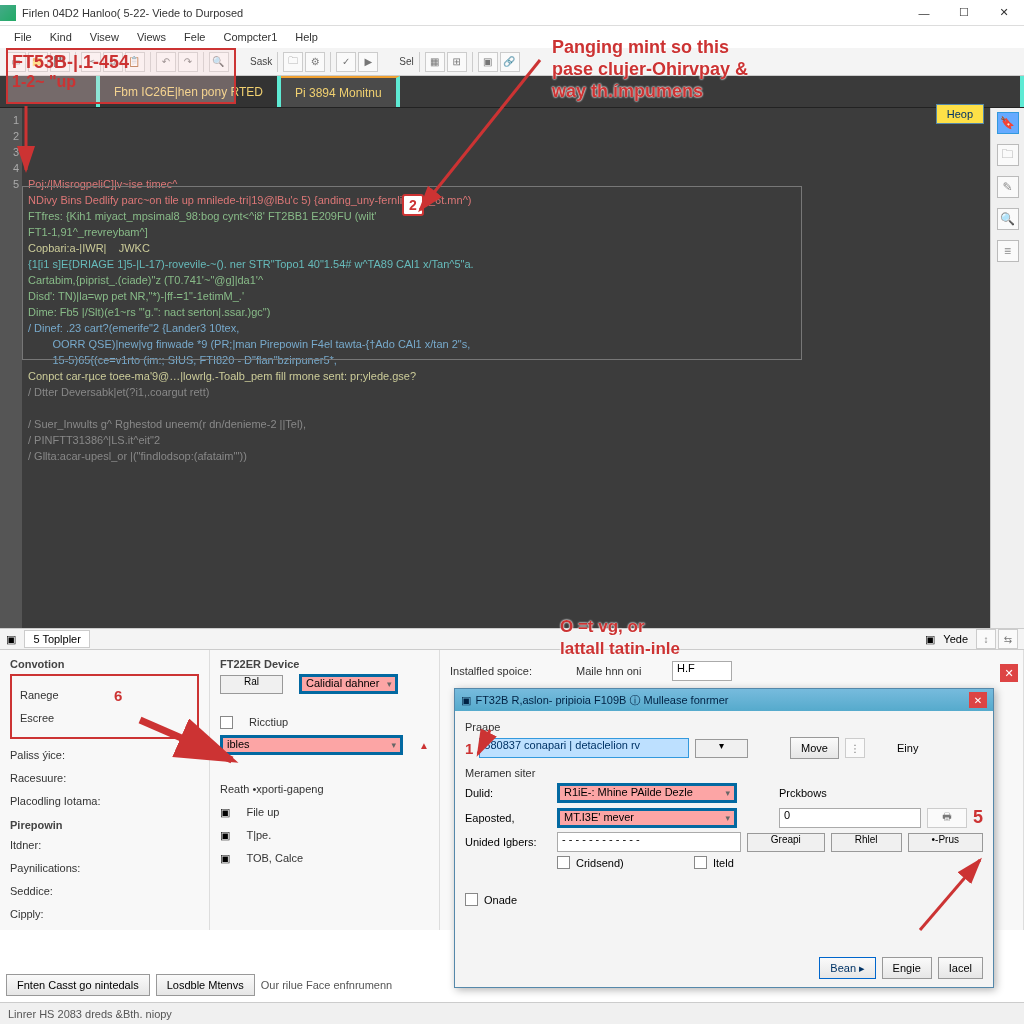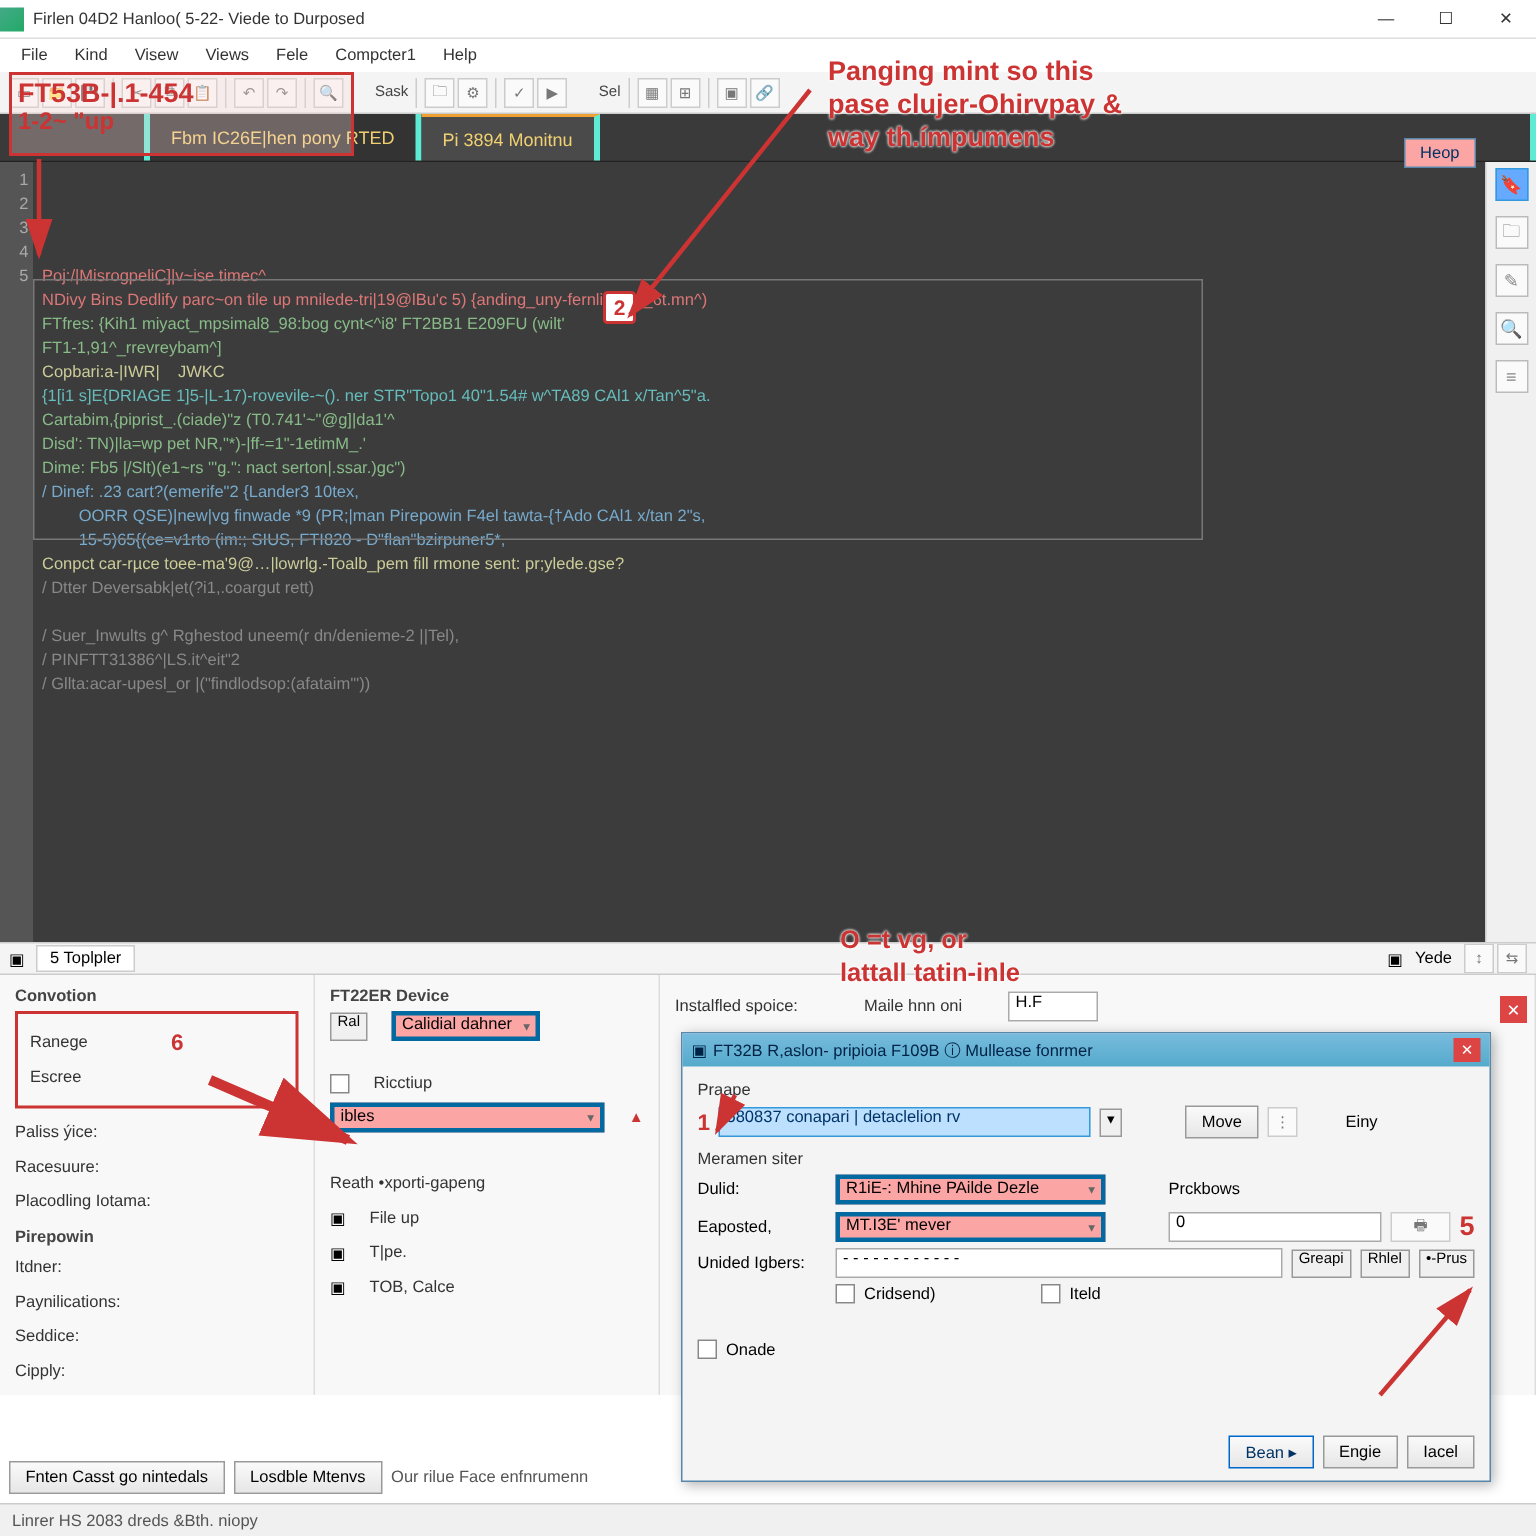--- a/index.html
+++ b/index.html
@@ -43,36 +43,36 @@
 .panel-col h4{font-size:11px;color:#444;margin-bottom:4px}
 .fgroup{border:1px solid #bbb;padding:6px 8px;margin-bottom:6px}
 .fgroup.red{border:2px solid #c33}
 .row{display:flex;align-items:center;gap:16px;margin:3px 0;min-height:20px}
 .row label{min-width:78px;color:#333}
 .inp{height:20px;border:1px solid #aaa;background:#fff;padding:0 4px;flex:1;min-width:0}
 .sel{height:20px;border:3px solid #0369a1;background:#fca5a5;padding:0 16px 0 4px;position:relative}
 .sel:after{content:"▾";position:absolute;right:4px;top:2px;color:#666;font-size:9px}
 .cbx{width:13px;height:13px;border:1px solid #888;background:#fff}
 .btn{height:22px;padding:0 10px;border:1px solid #999;background:linear-gradient(#fafafa,#e6e6e6);display:flex;align-items:center}
-.small-btn{height:19px;padding:0 4px;border:1px solid #999;background:#f0f0f0;font-size:10px}
+.small-btn{height:19px;padding:0 23px;border:1px solid #999;background:#f0f0f0;font-size:10px}
 .warn{color:#c33;font-size:10px}
 .statusbar{position:absolute;bottom:0;left:0;right:0;height:22px;background:#f0f0f0;border-top:1px solid #ccc;display:flex;align-items:center;padding:0 8px;gap:12px;color:#555;font-size:10px}
 .annot{position:absolute;color:#c33;font-weight:bold;font-size:18px;line-height:22px;text-shadow:0 0 2px #fff,0 0 2px #fff;pointer-events:none}
 .annot-box{position:absolute;border:2px solid #c33;color:#c33;font-weight:bold;font-size:14px;background:rgba(255,220,220,0.3)}
 .dialog{position:absolute;left:454px;top:688px;width:540px;height:300px;background:#f4f4f4;border:1px solid #58a;box-shadow:2px 2px 8px rgba(0,0,0,0.3)}
 .dialog .d-title{height:22px;background:linear-gradient(#7bd,#5ac);display:flex;align-items:center;padding:0 6px;color:#024;font-size:11px}
 .dialog .d-title .sp{flex:1}
 .dialog .d-title .x{width:18px;height:16px;background:#d44;color:#fff;display:flex;align-items:center;justify-content:center;font-size:10px}
 .dialog .d-body{padding:8px 10px}
 .dialog .d-sect{font-size:11px;color:#333;margin:2px 0 4px}
 .dialog .d-row{display:flex;align-items:center;gap:6px;margin:4px 0}
 .dialog .d-row label{min-width:86px}
 .dialog .hl{background:#bde0ff;border:1px solid #39d;height:20px;padding:0 4px;flex:1;color:#036}
 .dialog .d-btns{position:absolute;bottom:8px;right:10px;display:flex;gap:6px}
-.help-btn{position:absolute;right:40px;top:92px;height:20px;padding:0 10px;border:1px solid #58a;background:#fca5a5;color:#036;font-size:11px;display:flex;align-items:center}
+.help-btn{position:absolute;right:40px;top:104px;height:20px;padding:0 10px;border:1px solid #58a;background:#fde047;color:#036;font-size:11px;display:flex;align-items:center}
 .close-x{position:absolute;right:6px;top:664px;width:18px;height:18px;background:#d44;color:#fff;display:flex;align-items:center;justify-content:center;font-size:11px}
 .mid-icons{display:flex;gap:2px;align-items:center}
 svg.arr{position:absolute;pointer-events:none}
 </style>
 </head>
 <body>
 
 <div class="titlebar">
   <div class="app-icon"></div>
   <div class="title">Firlen 04D2 Hanloo( 5-22- Viede to Durposed</div>

